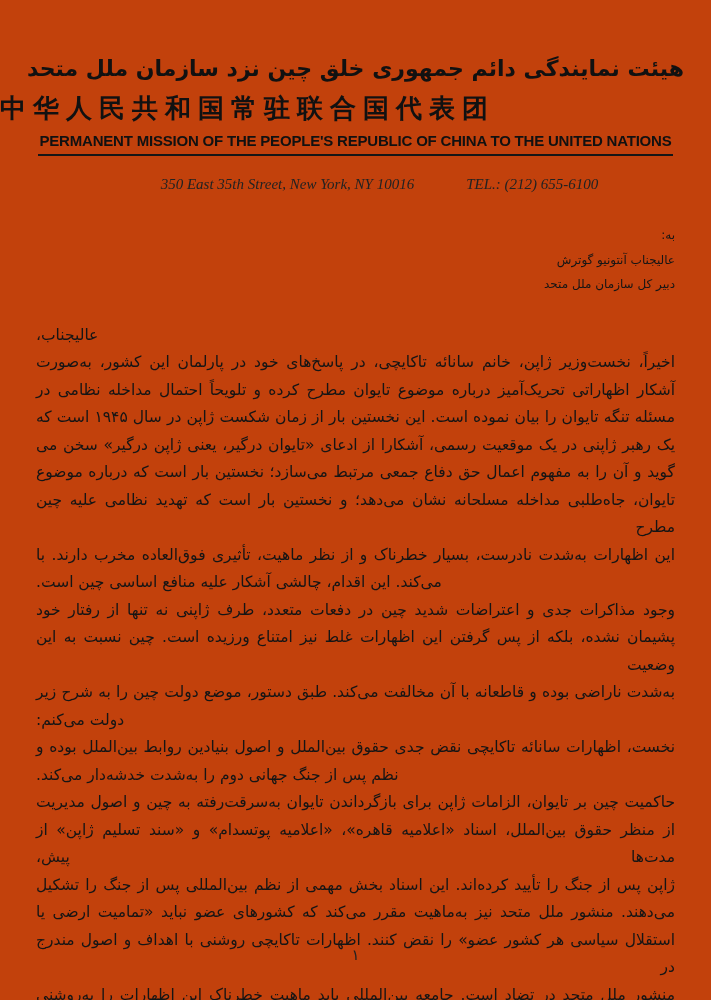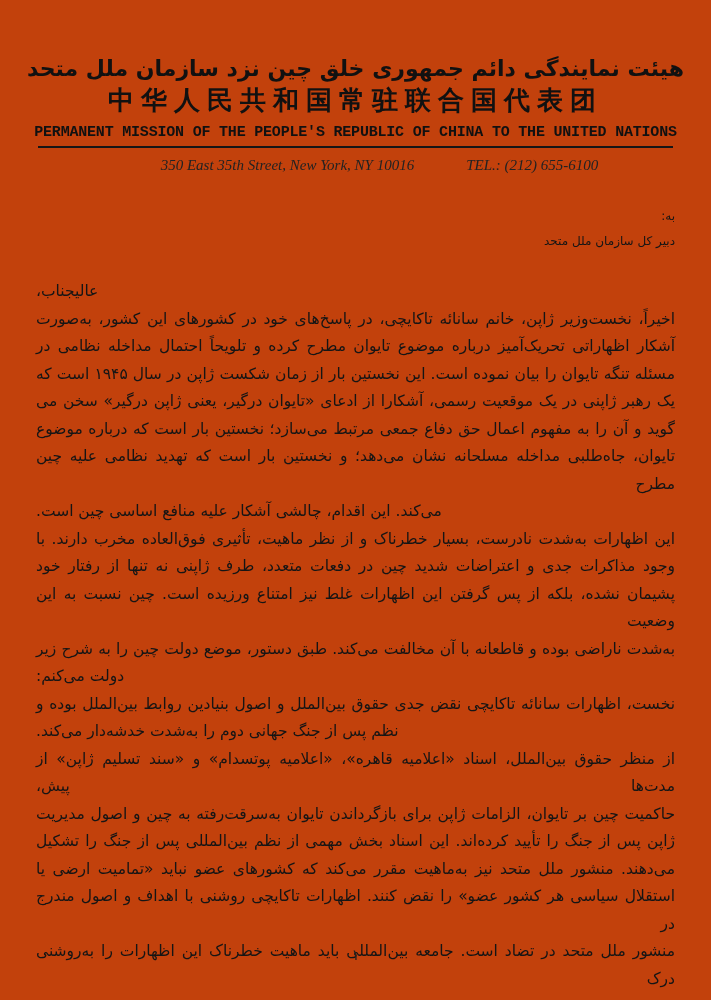--- a/index.html
+++ b/index.html
@@ -25,45 +25,46 @@
   .title-fa {
     direction: rtl;
     text-align: center;
     font-family: "DejaVu Sans", sans-serif;
     font-weight: bold;
     font-size: 22px;
     line-height: 30px;
     color: #111;
   }
   .title-zh {
-    text-align: center;
+    text-align: left;
     font-family: "DejaVu Sans", sans-serif;
     font-weight: bold;
     font-size: 26px;
     line-height: 32px;
     letter-spacing: 7px;
+    margin-top: 8px;
     color: #111;
     white-space: nowrap;
   }
   .title-en {
     text-align: center;
-    font-family: Liberation Mono, monospace;
+    font-family: Liberation Sans, sans-serif;
     font-weight: bold;
     font-size: 15px;
     letter-spacing: -0.2px;
     margin-top: 8px;
     color: #111;
     white-space: nowrap;
   }
   .rule {
     margin: 5px 38px 0 38px;
     border-top: 2.5px solid #161616;
   }
   .address-row {
-    margin-top: 9px;
+    margin-top: 20px;
     display: flex;
     justify-content: center;
     gap: 52px;
     font-family: "Liberation Serif", serif;
     font-style: italic;
     font-size: 15px;
     color: #222;
     white-space: nowrap;
     padding-left: 48px;
   }
@@ -118,43 +119,44 @@
     <div class="rule"></div>
     <div class="address-row">
       <span>350 East 35th Street, New York, NY 10016</span>
       <span>TEL.: (212) 655-6100</span>
     </div>
   </header>
 
   <section class="recipient">
     <div>به:</div>
     <div>
+        <div class="line">عالیجناب آنتونیو گوترش</div>
         <div class="line">دبیر کل سازمان ملل متحد</div>
       </div>
   </section>
 
   <section class="letter-body">
     <div class="line">عالیجناب،</div>
     <div>
-        <div class="line j">اخیراً، نخست‌وزیر ژاپن، خانم سانائه تاکایچی، در پاسخ‌های خود در کشورهای این کشور، به‌صورت</div>
+        <div class="line j">اخیراً، نخست‌وزیر ژاپن، خانم سانائه تاکایچی، در پاسخ‌های خود در پارلمان این کشور، به‌صورت</div>
         <div class="line j">آشکار اظهاراتی تحریک‌آمیز درباره موضوع تایوان مطرح کرده و تلویحاً احتمال مداخله نظامی در</div>
         <div class="line j">مسئله تنگه تایوان را بیان نموده است. این نخستین بار از زمان شکست ژاپن در سال ۱۹۴۵ است که</div>
         <div class="line j">یک رهبر ژاپنی در یک موقعیت رسمی، آشکارا از ادعای «تایوان درگیر، یعنی ژاپن درگیر» سخن می</div>
         <div class="line j">گوید و آن را به مفهوم اعمال حق دفاع جمعی مرتبط می‌سازد؛ نخستین بار است که درباره موضوع</div>
         <div class="line j">تایوان، جاه‌طلبی مداخله مسلحانه نشان می‌دهد؛ و نخستین بار است که تهدید نظامی علیه چین مطرح</div>
+        <div class="line j">این اظهارات به‌شدت نادرست، بسیار خطرناک و از نظر ماهیت، تأثیری فوق‌العاده مخرب دارند. با</div>
         <div class="line">می‌کند. این اقدام، چالشی آشکار علیه منافع اساسی چین است.</div>
-        <div class="line j">این اظهارات به‌شدت نادرست، بسیار خطرناک و از نظر ماهیت، تأثیری فوق‌العاده مخرب دارند. با</div>
         <div class="line j">وجود مذاکرات جدی و اعتراضات شدید چین در دفعات متعدد، طرف ژاپنی نه تنها از رفتار خود</div>
         <div class="line j">پشیمان نشده، بلکه از پس گرفتن این اظهارات غلط نیز امتناع ورزیده است. چین نسبت به این وضعیت</div>
         <div class="line j">به‌شدت ناراضی بوده و قاطعانه با آن مخالفت می‌کند. طبق دستور، موضع دولت چین را به شرح زیر</div>
         <div class="line">دولت می‌کنم:</div>
         <div class="line j">نخست، اظهارات سانائه تاکایچی نقض جدی حقوق بین‌الملل و اصول بنیادین روابط بین‌الملل بوده و</div>
         <div class="line">نظم پس از جنگ جهانی دوم را به‌شدت خدشه‌دار می‌کند.</div>
+        <div class="line j">حاکمیت چین بر تایوان، الزامات ژاپن برای بازگرداندن تایوان به‌سرقت‌رفته به چین و اصول مدیریت</div>
         <div class="line j">از منظر حقوق بین‌الملل، اسناد «اعلامیه قاهره»، «اعلامیه پوتسدام» و «سند تسلیم ژاپن» از مدت‌ها پیش،</div>
-        <div class="line j">حاکمیت چین بر تایوان، الزامات ژاپن برای بازگرداندن تایوان به‌سرقت‌رفته به چین و اصول مدیریت</div>
         <div class="line j">ژاپن پس از جنگ را تأیید کرده‌اند. این اسناد بخش مهمی از نظم بین‌المللی پس از جنگ را تشکیل</div>
         <div class="line j">می‌دهند. منشور ملل متحد نیز به‌ماهیت مقرر می‌کند که کشورهای عضو نباید «تمامیت ارضی یا</div>
         <div class="line j">استقلال سیاسی هر کشور عضو» را نقض کنند. اظهارات تاکایچی روشنی با اهداف و اصول مندرج در</div>
         <div class="line j">منشور ملل متحد در تضاد است. جامعه بین‌المللی باید ماهیت خطرناک این اظهارات را به‌روشنی درک</div>
       </div>
   </section>
 
   <footer class="page-footer">
     <span>۱</span>
   </footer>

